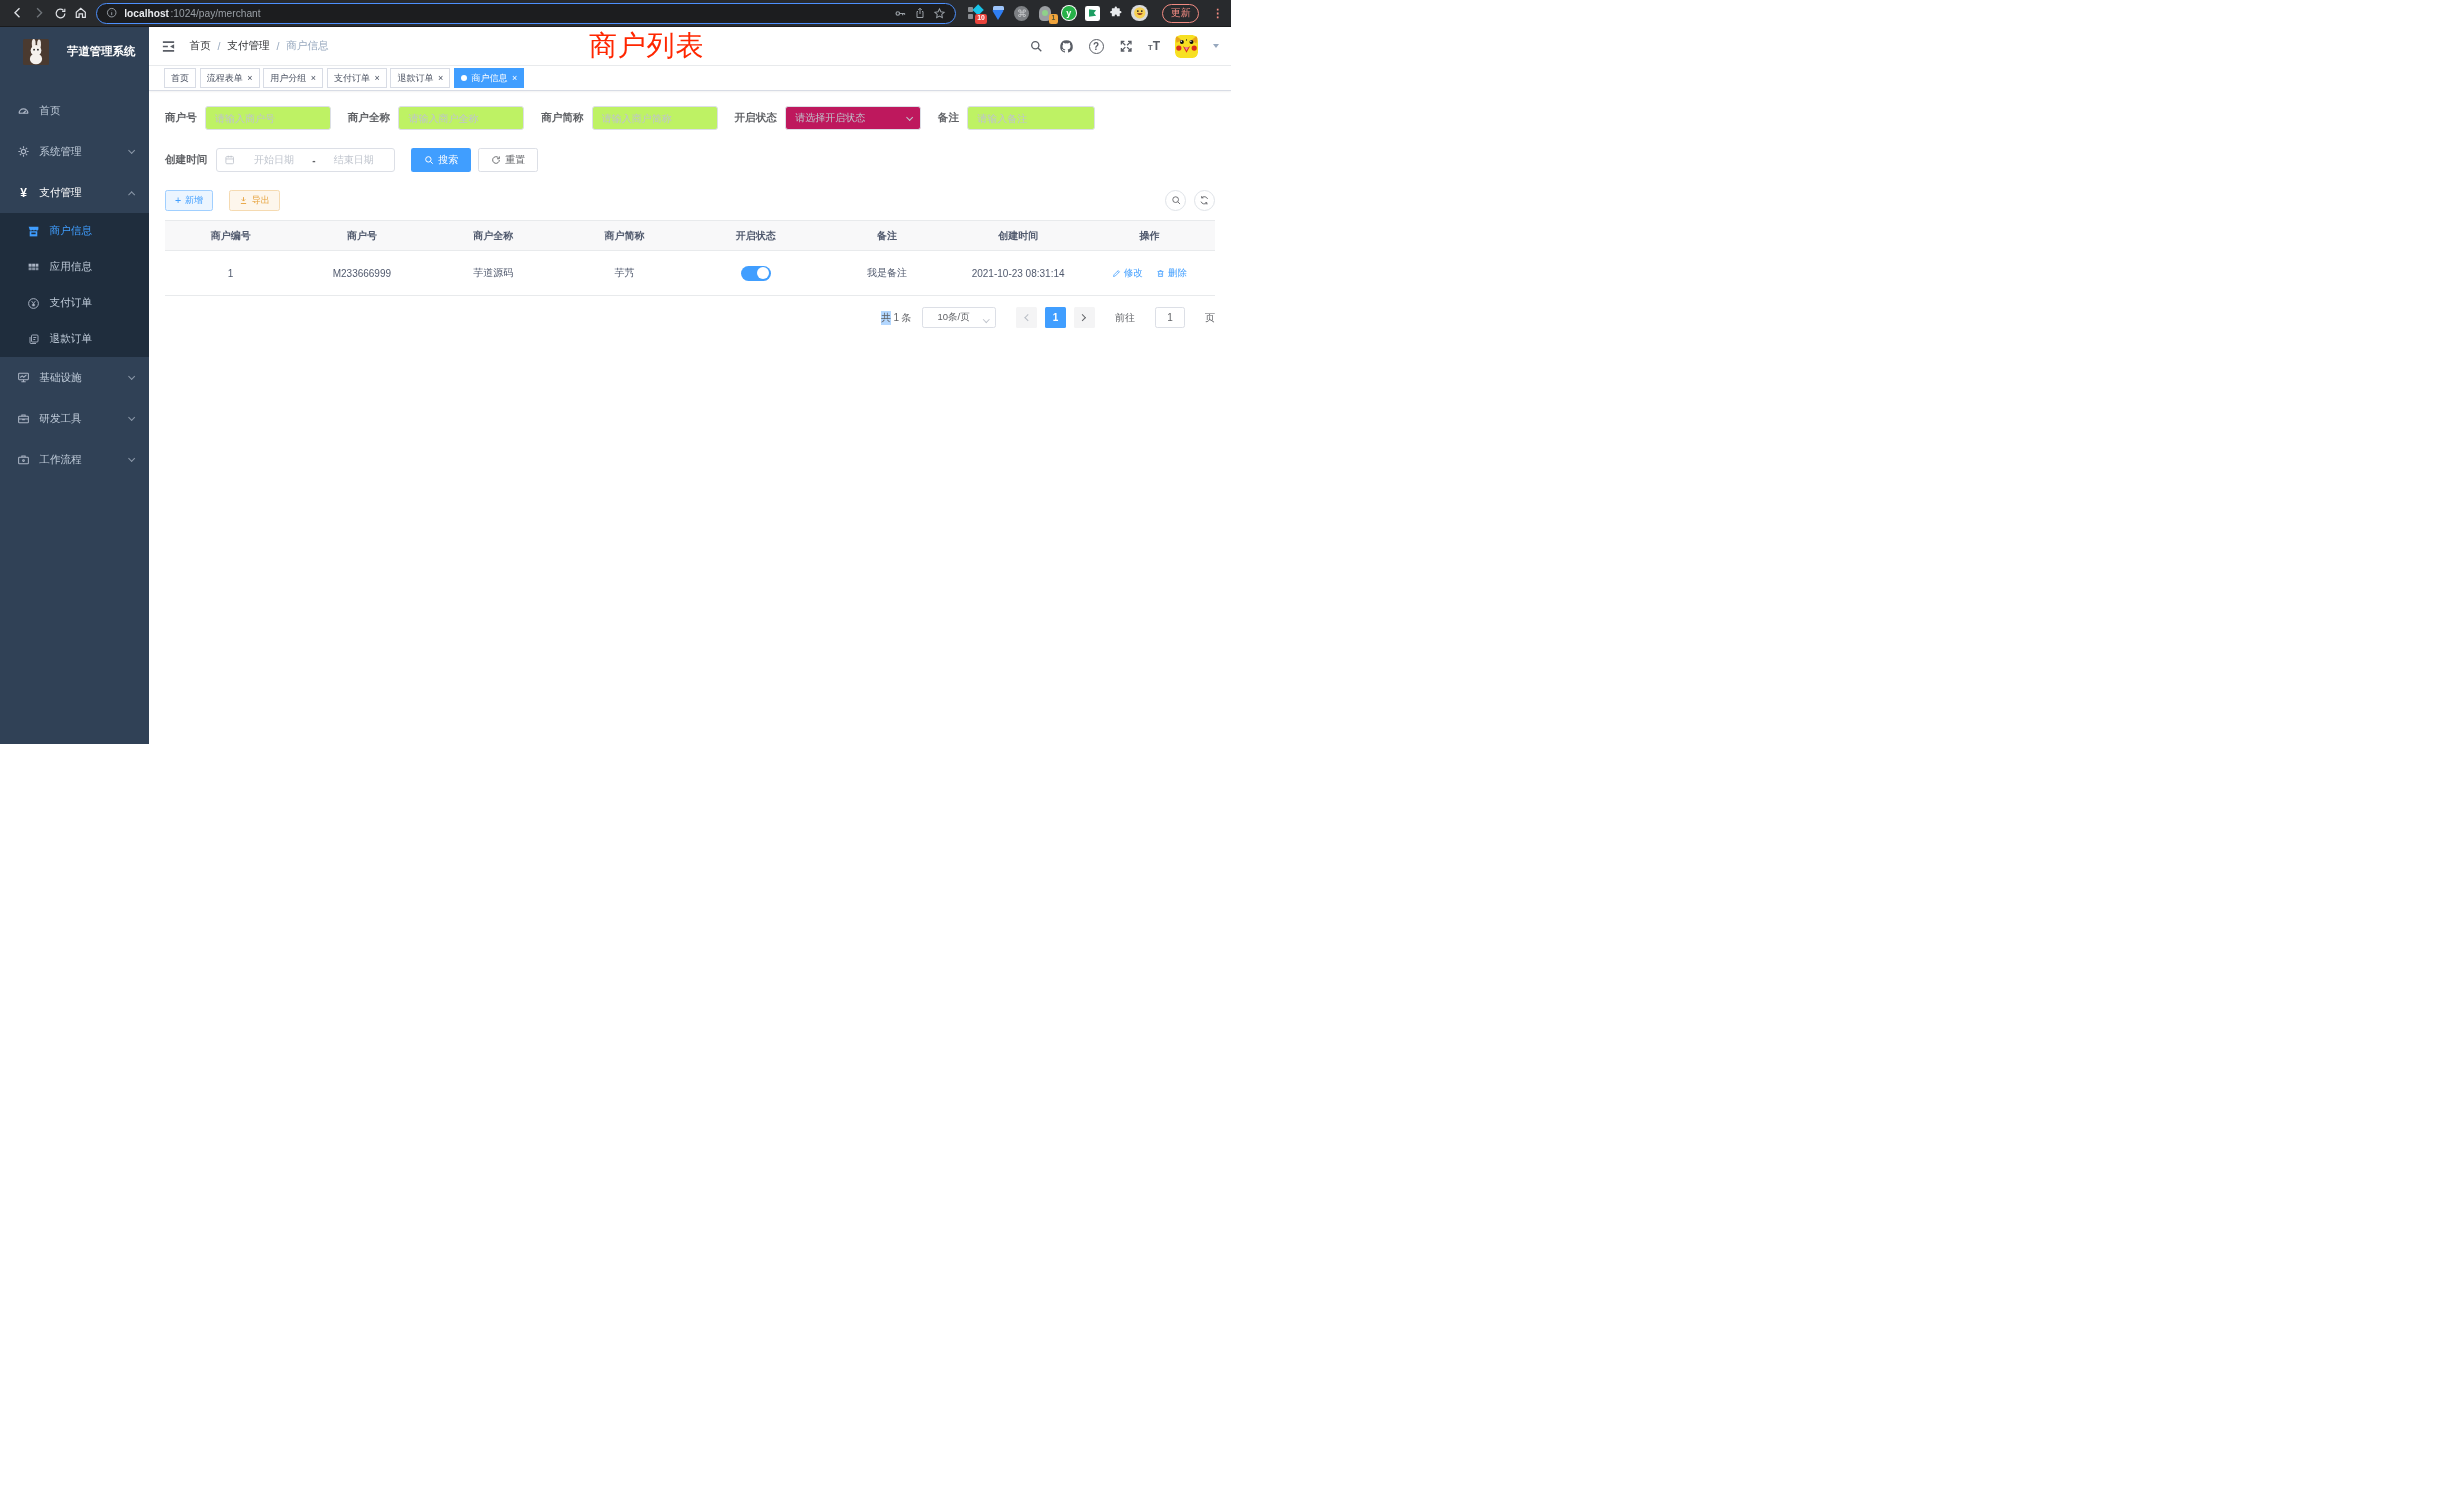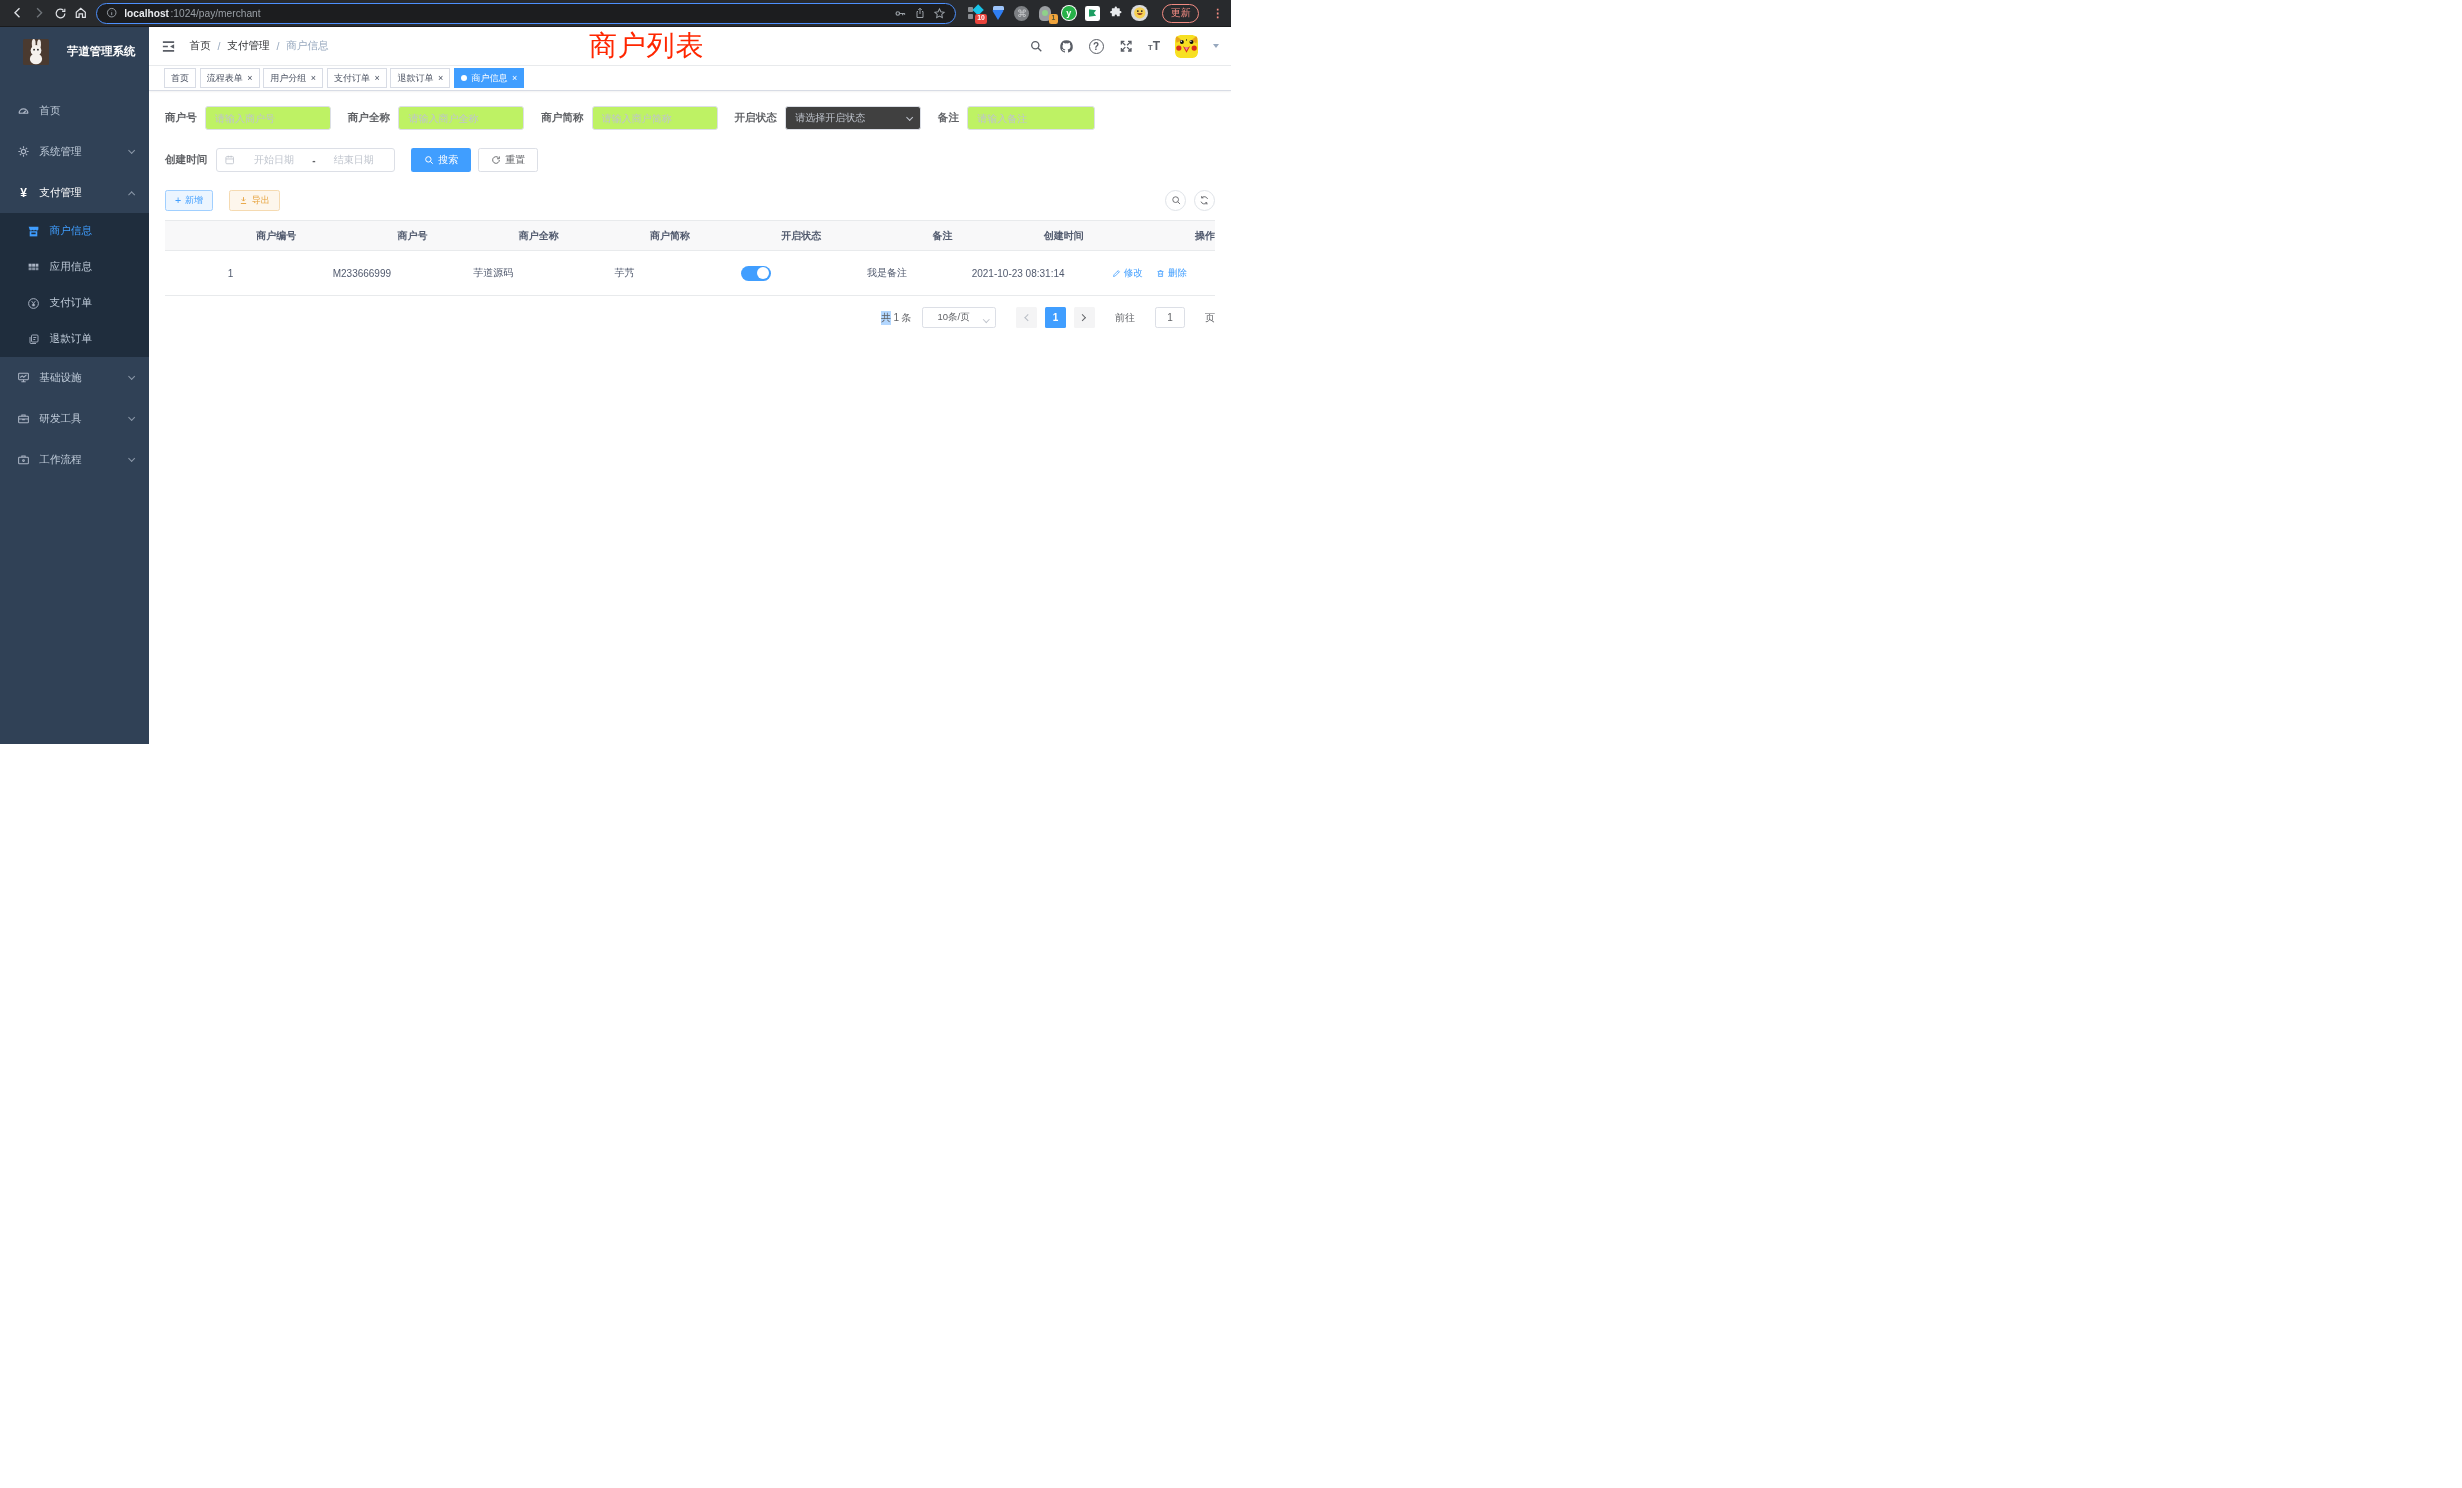--- a/index.html
+++ b/index.html
@@ -79,38 +79,38 @@
   .tag .dot { width:6px; height:6px; border-radius:50%; background:#fff; }
 
   .content { flex:1; padding:15px 16px; background:#fff; overflow:hidden; }
 
   
   .frow { display:flex; align-items:center; margin-bottom:18px; }
   .fgroup { display:flex; align-items:center; margin-right:16.7px; }
   .flabel { font-size:10.6px; font-weight:700; color:#606266; margin-right:8.3px; white-space:nowrap; }
   .tinput { height:24px; border:0.8px solid #dcdfe6; border-radius:3px; padding:0 9px; font-size:10px; color:#606266; font-family:"Liberation Sans",sans-serif; background:#bef264; }
   .tinput::placeholder { color:#bfc4cd; }
-  .sel { position:relative; display:flex; align-items:center; height:24px; border:0.8px solid #dcdfe6; border-radius:3px; padding:0 20px 0 9px; font-size:10px; color:#bfc4cd; background:#404040; cursor:pointer; }
+  .sel { position:relative; display:flex; align-items:center; height:24px; border:0.8px solid #dcdfe6; border-radius:3px; padding:0 20px 0 9px; font-size:10px; color:#bfc4cd; background:#be185d; cursor:pointer; }
   .sel .schev { position:absolute; right:7.6px; top:9px; width:5.3px; height:5.3px; border-right:1.1px solid #c0c4cc; border-bottom:1.1px solid #c0c4cc; transform:rotate(45deg); margin-top:-1.5px; }
   .daterange { width:179px; height:24px; border:0.8px solid #dcdfe6; border-radius:3px; display:flex; align-items:center; padding:0 7.6px; gap:6px; font-size:10px; color:#bfc4cd; }
   .daterange .dph { flex:1; text-align:center; }
   .daterange .dsep { color:#606266; font-weight:700; }
   .btn { display:inline-flex; align-items:center; justify-content:center; gap:4.5px; height:24px; padding:0 11.4px; border-radius:2.3px; font-size:10px; cursor:pointer; border:0.8px solid transparent; white-space:nowrap; }
   .btn-primary { background:#409eff; color:#fff; }
   .btn-default { background:#fff; border-color:#dcdfe6; color:#606266; }
   .btn-sm { height:21px; padding:0 9px; font-size:9px; gap:3.8px; }
   .btn-plain-primary { background:#ecf5ff; border-color:#a0cfff; color:#409eff; }
   .btn-plain-warning { background:#fdf6ec; border-color:#f5dab1; color:#e6a23c; }
   .toolrow { display:flex; align-items:center; margin-bottom:9px; }
   .tool-right { margin-left:auto; display:flex; gap:7.6px; }
   .circle-btn { width:21px; height:21px; border-radius:50%; border:0.8px solid #dfe3e8; background:#fff; color:#606266; display:flex; align-items:center; justify-content:center; cursor:pointer; }
 
   
   table.grid { width:100%; border-collapse:collapse; font-size:10px; table-layout:fixed; }
-  table.grid th { background:#f8f8f9; color:#515a6e; font-weight:700; height:30px; border-top:0.8px solid #e8eaec; border-bottom:0.8px solid #e8eaec; text-align:right; }
+  table.grid th { background:#f8f8f9; color:#515a6e; font-weight:700; height:30px; border-top:0.8px solid #e8eaec; border-bottom:0.8px solid #e8eaec; text-align:center; }
   table.grid td { height:45px; text-align:center; color:#515a6e; border-bottom:0.8px solid #e8eaec; background:#fff; }
   .switch { display:inline-block; width:30px; height:15px; border-radius:7.6px; background:#409eff; position:relative; cursor:pointer; vertical-align:middle; }
   .switch .knob { position:absolute; right:1.5px; top:1.5px; width:12px; height:12px; border-radius:50%; background:#fff; }
   .link { color:#409eff; font-size:9.5px; display:inline-flex; align-items:center; gap:3px; margin:0 5.3px; cursor:pointer; }
 
   
   .pager { display:flex; align-items:center; justify-content:flex-end; margin-top:11.4px; font-size:10px; color:#606266; }
   .sel-hl { background:#b3d7ff; }
   .total { margin-right:10.6px; display:flex; align-items:center; gap:2.3px; }
   .psize { position:relative; width:74px; height:21px; border:0.8px solid #dcdfe6; border-radius:2.3px; display:flex; align-items:center; justify-content:center; color:#606266; font-size:9.5px; cursor:pointer; margin-right:16.7px; padding-right:10.6px; }

